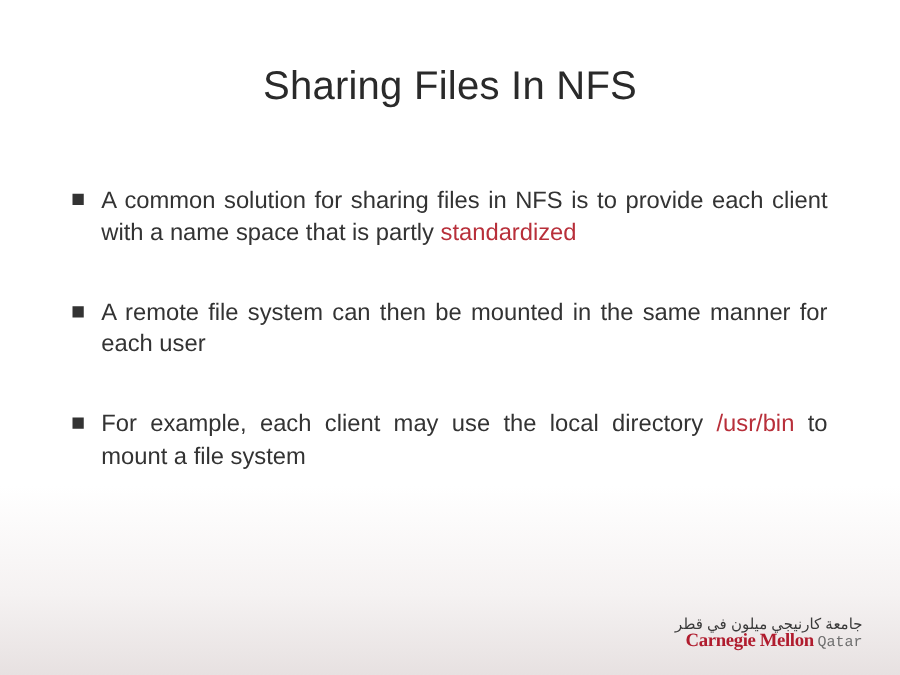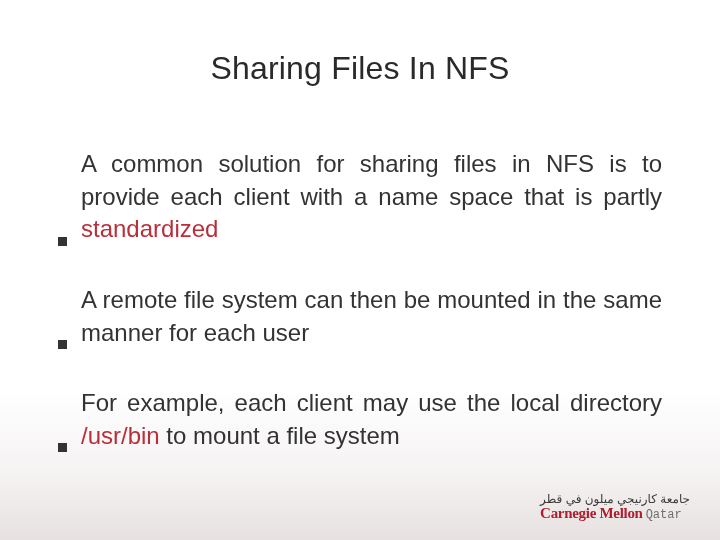--- a/index.html
+++ b/index.html
@@ -28,23 +28,23 @@
     letter-spacing: 0.2px;
   }
   .content {
     position: absolute;
     top: 148px;
     left: 58px;
     right: 58px;
   }
   .bullet {
     display: flex;
-    align-items: flex-end;
+    align-items: flex-start;
     margin-bottom: 38px;
-    font-size: 24px;
+    font-size: 19px;
     line-height: 1.36;
     color: #333;
     text-align: justify;
   }
   .bullet .marker {
     flex: 0 0 auto;
     width: 9px;
     height: 9px;
     background: #333;
     margin-top: 7px;
@@ -53,20 +53,21 @@
   .bullet .text {
     flex: 1 1 auto;
   }
   .path {
     color: #b82f3a;
   }
   .logo {
     position: absolute;
     right: 30px;
     bottom: 18px;
+    text-align: right;
     line-height: 1.05;
   }
   .logo .ar {
     font-size: 12px;
     color: #3a3a3a;
     letter-spacing: -0.3px;
   }
   .logo .en1 {
     font-family: "Times New Roman", Times, serif;
     font-size: 15px;

